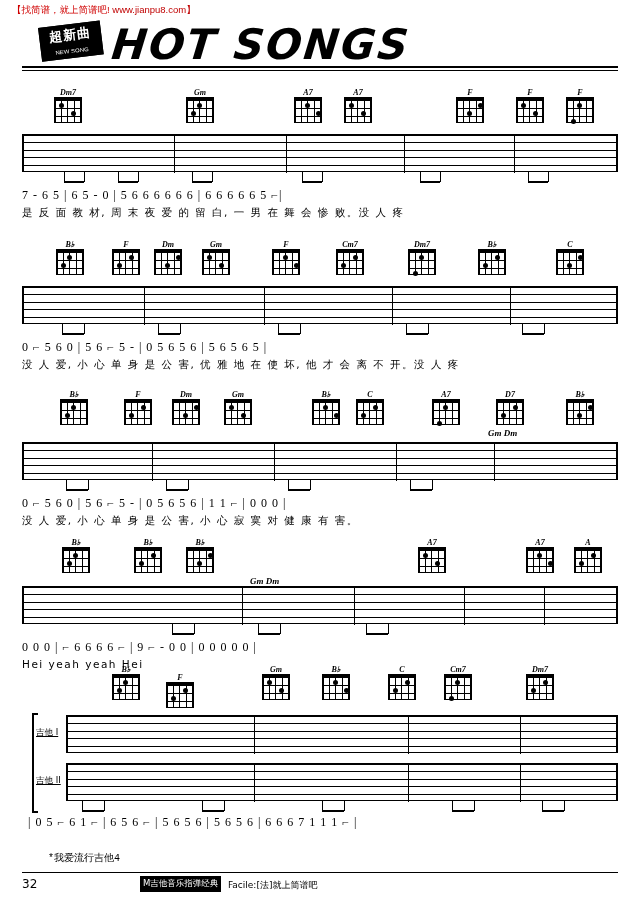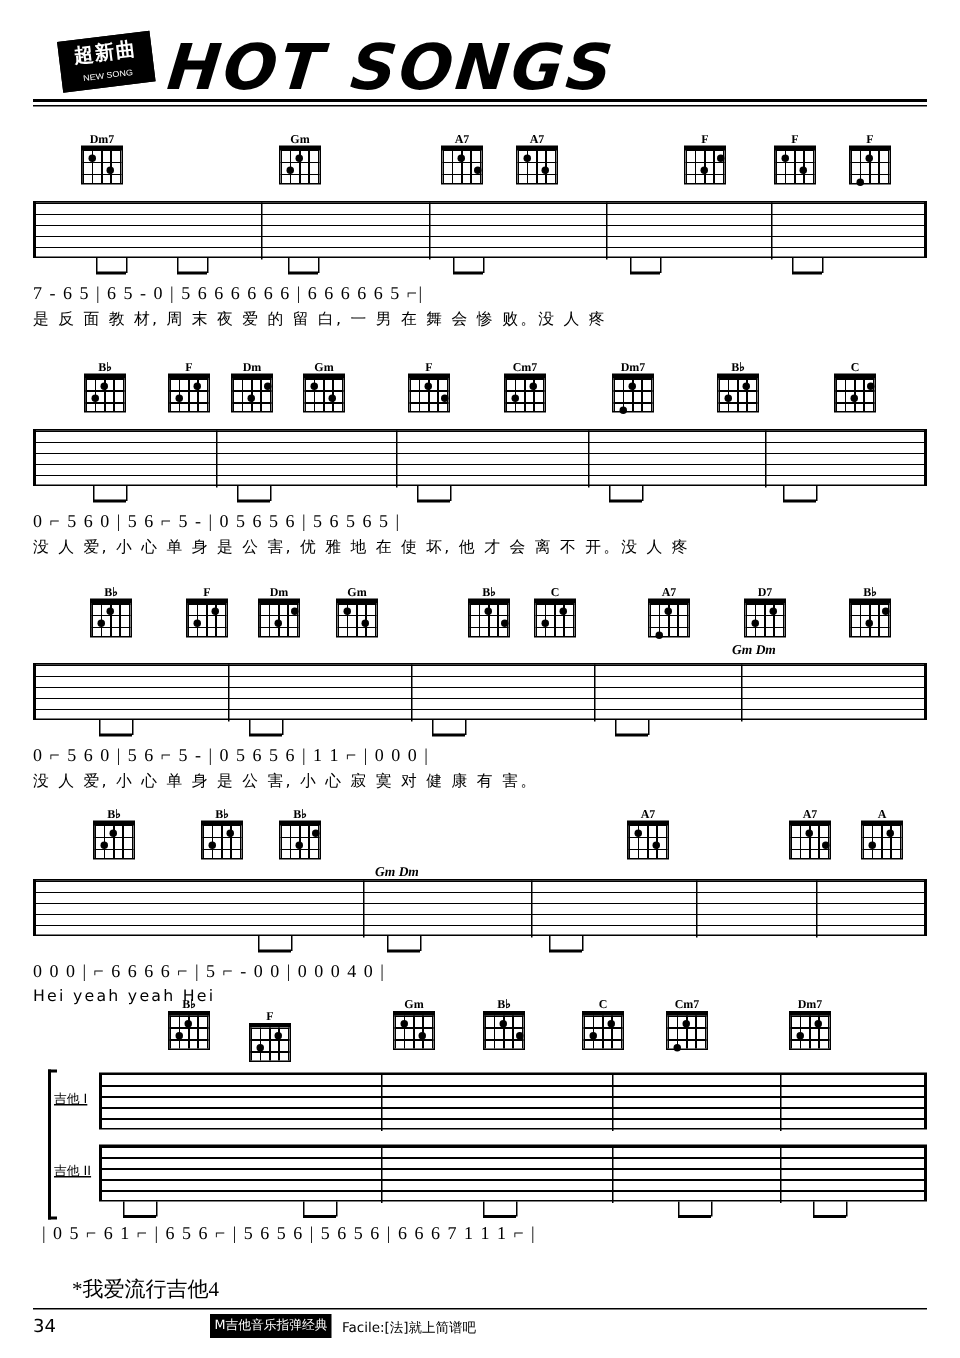--- a/index.html
+++ b/index.html
@@ -110,20 +110,21 @@
     position: absolute;
     width: 36px;
     text-align: center;
   }
   .chord .cname {
     font-size: 8px;
     font-weight: bold;
     line-height: 9px;
     white-space: nowrap;
     font-family: "Liberation Serif", serif;
+    font-style: italic;
   }
   .chord .grid {
     position: relative;
     width: 28px;
     height: 26px;
     margin: 0 auto;
     border: 1px solid #000;
     border-top: 3px solid #000;
     box-sizing: border-box;
     background:
@@ -239,22 +240,22 @@
     position: absolute;
     left: 22px;
     top: 877px;
     font-size: 12px;
     font-family: "DejaVu Sans", sans-serif;
   }
   .footer-title {
     position: absolute;
     left: 48px;
     top: 851px;
-    font-size: 14px;
-    font-family: Liberation Serif, serif;
+    font-size: 10px;
+    font-family: Liberation Mono, monospace;
   }
   .footer-badge {
     position: absolute;
     left: 140px;
     top: 876px;
     background: #000;
     color: #fff;
     font-size: 8.5px;
     padding: 2px 3px;
     font-family: "DejaVu Sans", sans-serif;
@@ -265,20 +266,24 @@
     top: 879px;
     font-size: 9px;
     font-family: "DejaVu Sans", sans-serif;
   }
 </style>
 </head>
 <body>
 
 <div class="page">
 
+  <div class="top-banner">
+    <span>【找简谱，就上简谱吧!</span>
+    <span class="url">www.jianpu8.com】</span>
+  </div>
 
   <div class="logo-stamp">
     <div class="stamp-box">
       <span>超新曲</span>
       <span class="stamp-sub">NEW SONG</span>
     </div>
   </div>
 
   <div class="hot-songs">HOT SONGS</div>
   <div class="hot-underline"></div>
@@ -612,21 +617,21 @@
         <div class="stem" style="left:172px;"></div>
       <div class="beam" style="left:150px; width:22px;"></div>
       <div class="stem" style="left:236px;"></div>
         <div class="stem" style="left:258px;"></div>
       <div class="beam" style="left:236px; width:22px;"></div>
       <div class="stem" style="left:344px;"></div>
         <div class="stem" style="left:366px;"></div>
       <div class="beam" style="left:344px; width:22px;"></div>
     </div>
 
-    <div class="jianpu" style="top:102px;">0    0    0   |  ⌐ 6 6 6 6 ⌐ | 5 ⌐  -   0  0  |  0   0   0   4   0 |</div>
+    <div class="jianpu" style="top:102px;">0    0    0   |  ⌐ 6 6 6 6 ⌐ | 9 ⌐  -   0  0  |  0   0   0   0   0 |</div>
     <div class="lyrics" style="top:120px;">Hei  yeah  yeah                 Hei</div>
   </div>
 
   <div class="system" style="top:665px;">
 
     <div class="chord" style="left:86px; top:0;">
       <div class="cname">B♭</div>
       <div class="grid">
           <div class="dot" style="left:10px; top:3px;"></div>
           <div class="dot" style="left:4px; top:11px;"></div>
@@ -706,18 +711,18 @@
       <div class="beam" style="left:430px; width:22px;"></div>
       <div class="stem" style="left:520px;"></div>
         <div class="stem" style="left:542px;"></div>
       <div class="beam" style="left:520px; width:22px;"></div>
     </div>
 
     <div class="jianpu" style="top:150px; left:6px;">| 0  5 ⌐ 6 1 ⌐ | 6 5 6 ⌐ | 5  6  5  6 | 5  6  5  6 | 6 6 6 7 1 1 1 ⌐ |</div>
   </div>
 
   <div class="footer-rule"></div>
-  <div class="page-num">34</div>
+  <div class="page-num">32</div>
   <div class="footer-title">*我爱流行吉他4</div>
   <div class="footer-badge">M吉他音乐指弹经典</div>
   <div class="footer-term">Facile:[法]就上简谱吧</div>
 
 </div>
 
 </body></html>

